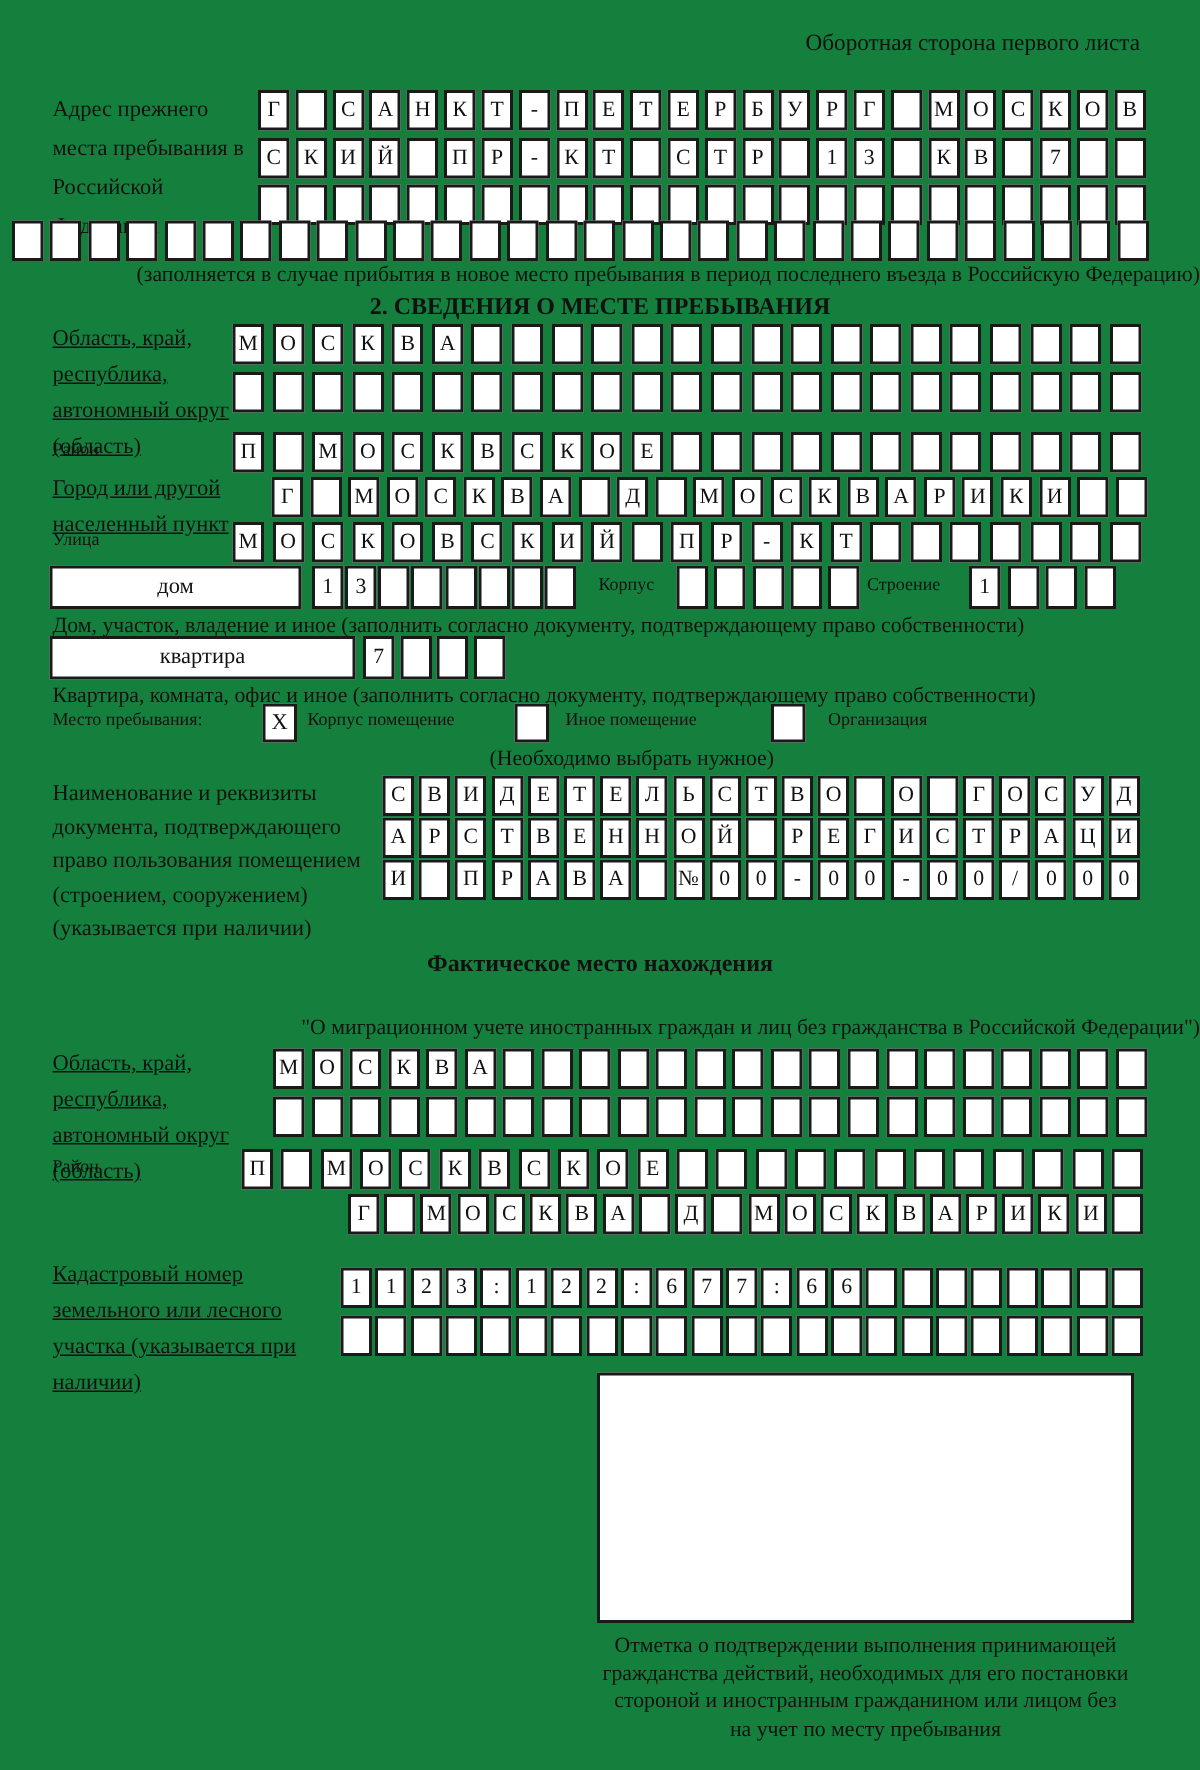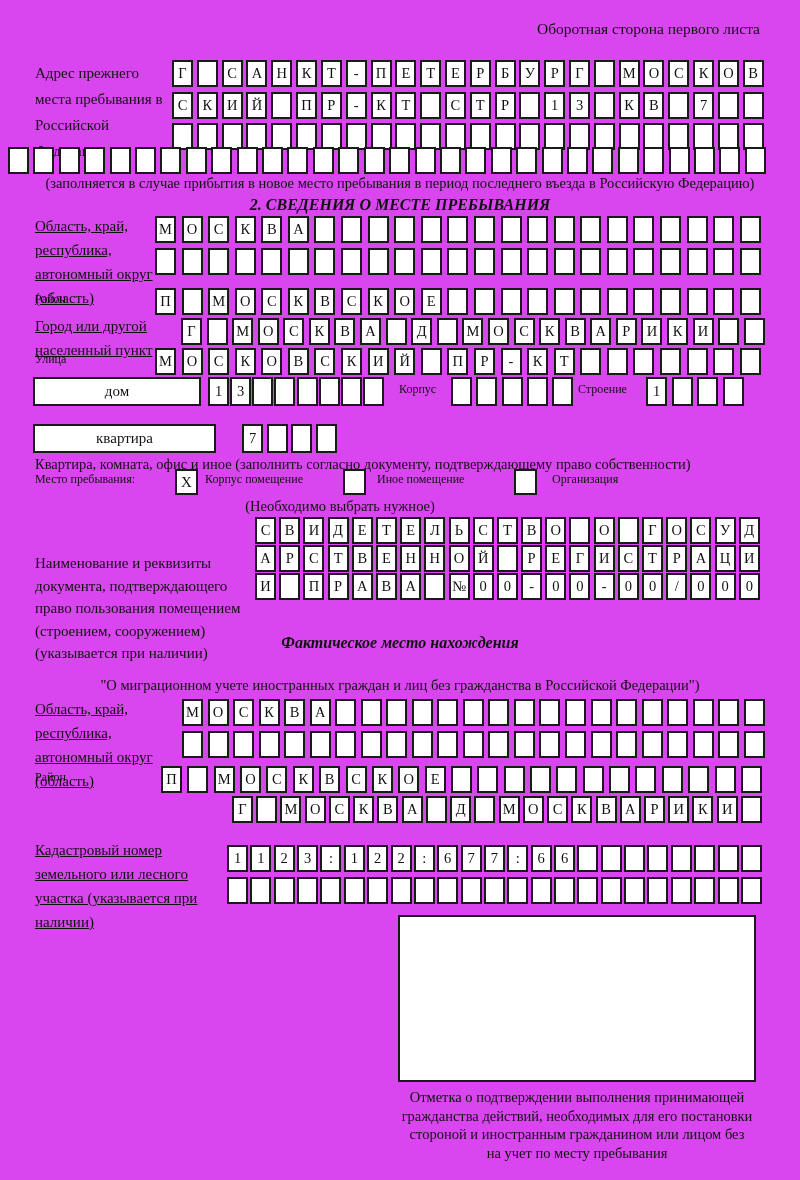--- a/index.html
+++ b/index.html
@@ -1,27 +1,27 @@
 <!DOCTYPE html>
 <html><head>
 <meta charset="utf-8">
 <style>
   html,body{margin:0;padding:0;background:#fff;}
   .page{
-    position:relative;width:800px;height:1180px;background:#d946ef;
+    position:relative;width:800px;height:1180px;background:#15803d;
     font-family:"Liberation Serif","DejaVu Serif",serif;color:#111;overflow:hidden;
   }
   .hdr{position:absolute;top:20px;right:40px;font-size:15.5px;}
   .lbl{position:absolute;font-size:15px;line-height:26px;}
   .lbl.lh24{line-height:24px;text-decoration:underline;}
-  .lbl.lh22{line-height:22.5px;margin-top:34px;}
+  .lbl.lh22{line-height:22.5px;}
   .inline-lbl{position:absolute;font-size:12px;white-space:nowrap;}
   .note{position:absolute;font-size:14.5px;white-space:nowrap;}
-  .center{left:0;width:800px;text-align:center;white-space:nowrap;}
-  .title{position:absolute;left:0;width:800px;text-align:center;font-weight:bold;font-size:16px;font-style:italic;}
+  .center{left:0;width:800px;text-align:right;white-space:nowrap;}
+  .title{position:absolute;left:0;width:800px;text-align:center;font-weight:bold;font-size:16px;}
   .cells{position:absolute;display:flex;justify-content:space-between;height:27px;}
   .cells.h29{height:29px;}
   .cell{
     flex:0 0 21px;width:21px;height:100%;box-sizing:border-box;border:2px solid #1a1a1a;
     display:flex;align-items:center;justify-content:center;font-size:14.5px;background:#fff;
   }
   .wbox{
     position:absolute;height:29px;box-sizing:border-box;border:2px solid #1a1a1a;
     display:flex;align-items:center;justify-content:center;font-size:15px;background:#fff;
   }
@@ -306,38 +306,39 @@
       <span class="cell"></span>
       <span class="cell"></span>
     </div>
   <div class="inline-lbl" style="left:578px;top:382px">Строение</div>
   <div class="cells h29" style="left:646px;top:377px;width:98px">
       <span class="cell">1</span>
       <span class="cell"></span>
       <span class="cell"></span>
       <span class="cell"></span>
     </div>
-
-  <div class="wbox" style="left:33px;top:424px;width:183px">квартира</div>
+  <div class="note" style="left:35px;top:409px">Дом, участок, владение и иное (заполнить согласно документу, подтверждающему право собственности)</div>
+
+  <div class="wbox" style="left:33px;top:424px;width:204px">квартира</div>
   <div class="cells h29" style="left:242px;top:424px;width:95px">
       <span class="cell">7</span>
       <span class="cell"></span>
       <span class="cell"></span>
       <span class="cell"></span>
     </div>
   <div class="note" style="left:35px;top:456px">Квартира, комната, офис и иное (заполнить согласно документу, подтверждающему право собственности)</div>
 
   <div class="inline-lbl" style="left:35px;top:472px">Место пребывания:</div>
   <div class="chk" style="left:175px;top:469px">X</div>
   <div class="inline-lbl" style="left:205px;top:472px">Корпус помещение</div>
   <div class="chk" style="left:343px;top:469px"></div>
   <div class="inline-lbl" style="left:377px;top:472px">Иное помещение</div>
   <div class="chk" style="left:514px;top:469px"></div>
   <div class="inline-lbl" style="left:552px;top:472px">Организация</div>
-  <div class="note" style="left:180px;top:498px;width:320px;text-align:center">(Необходимо выбрать нужное)</div>
+  <div class="note" style="left:196px;top:498px;width:320px;text-align:right">(Необходимо выбрать нужное)</div>
 
   <div class="lbl lh22" style="left:35px;top:518px;width:220px">Наименование и реквизиты документа, подтверждающего право пользования помещением (строением, сооружением) (указывается при наличии)</div>
   <div class="cells" style="left:255px;top:517px;width:505px">
       <span class="cell">С</span>
       <span class="cell">В</span>
       <span class="cell">И</span>
       <span class="cell">Д</span>
       <span class="cell">Е</span>
       <span class="cell">Т</span>
       <span class="cell">Е</span>

